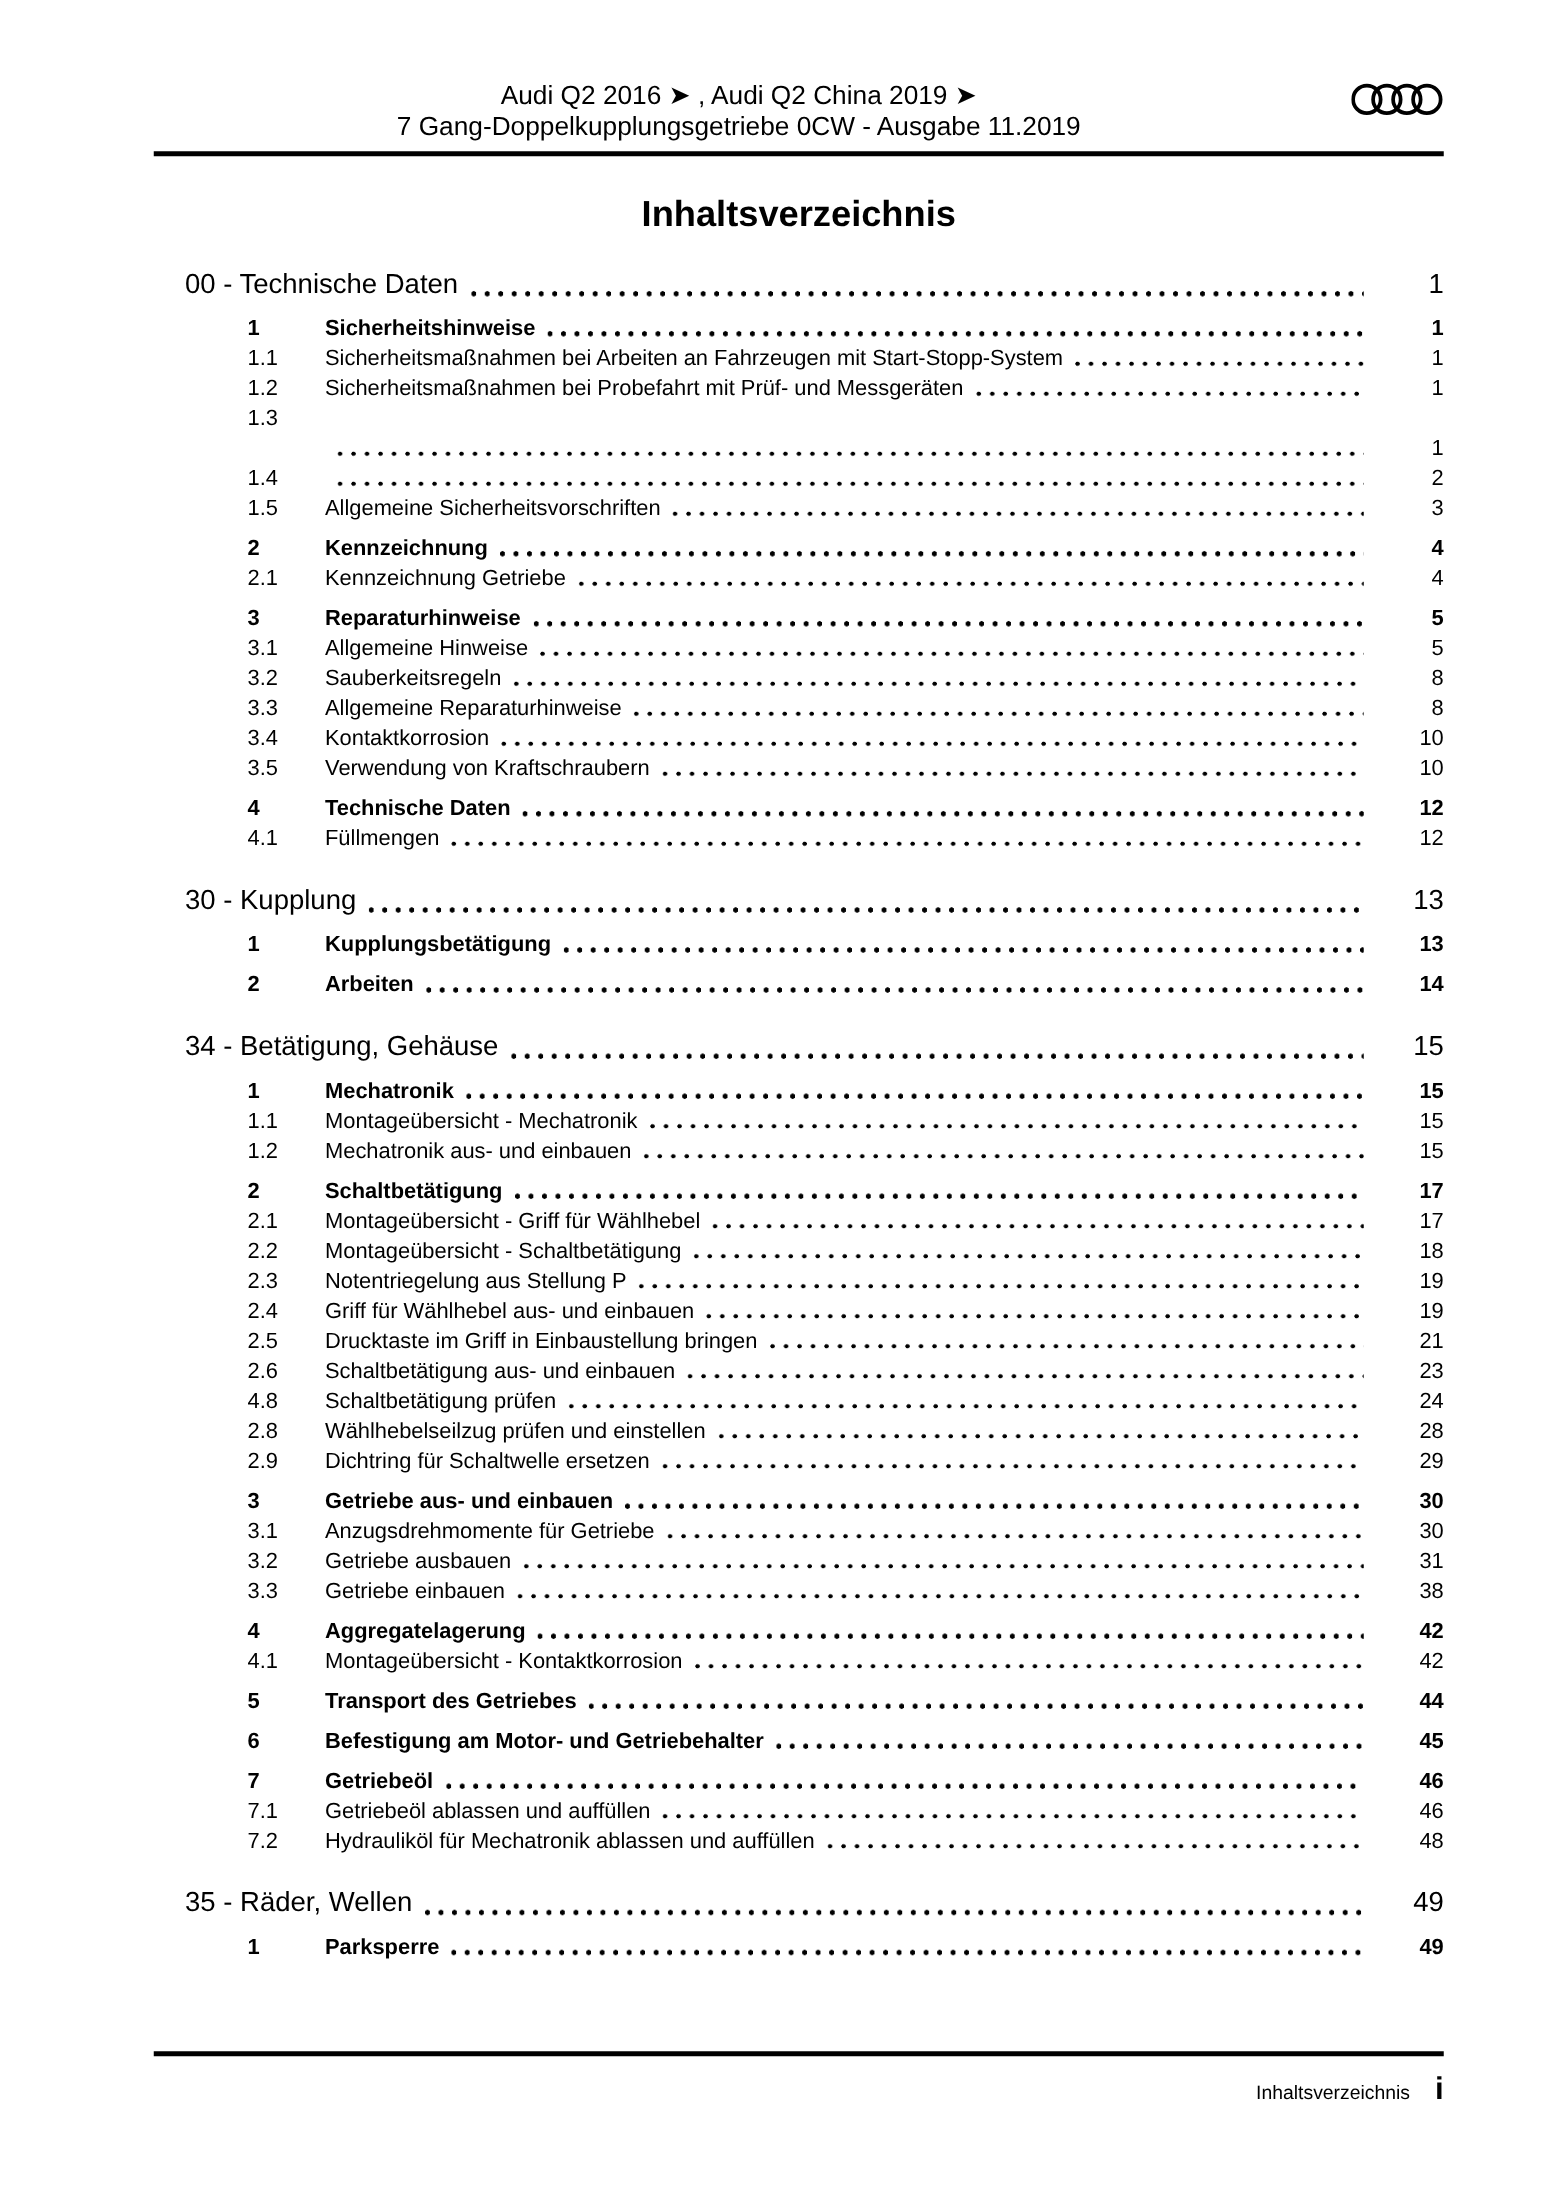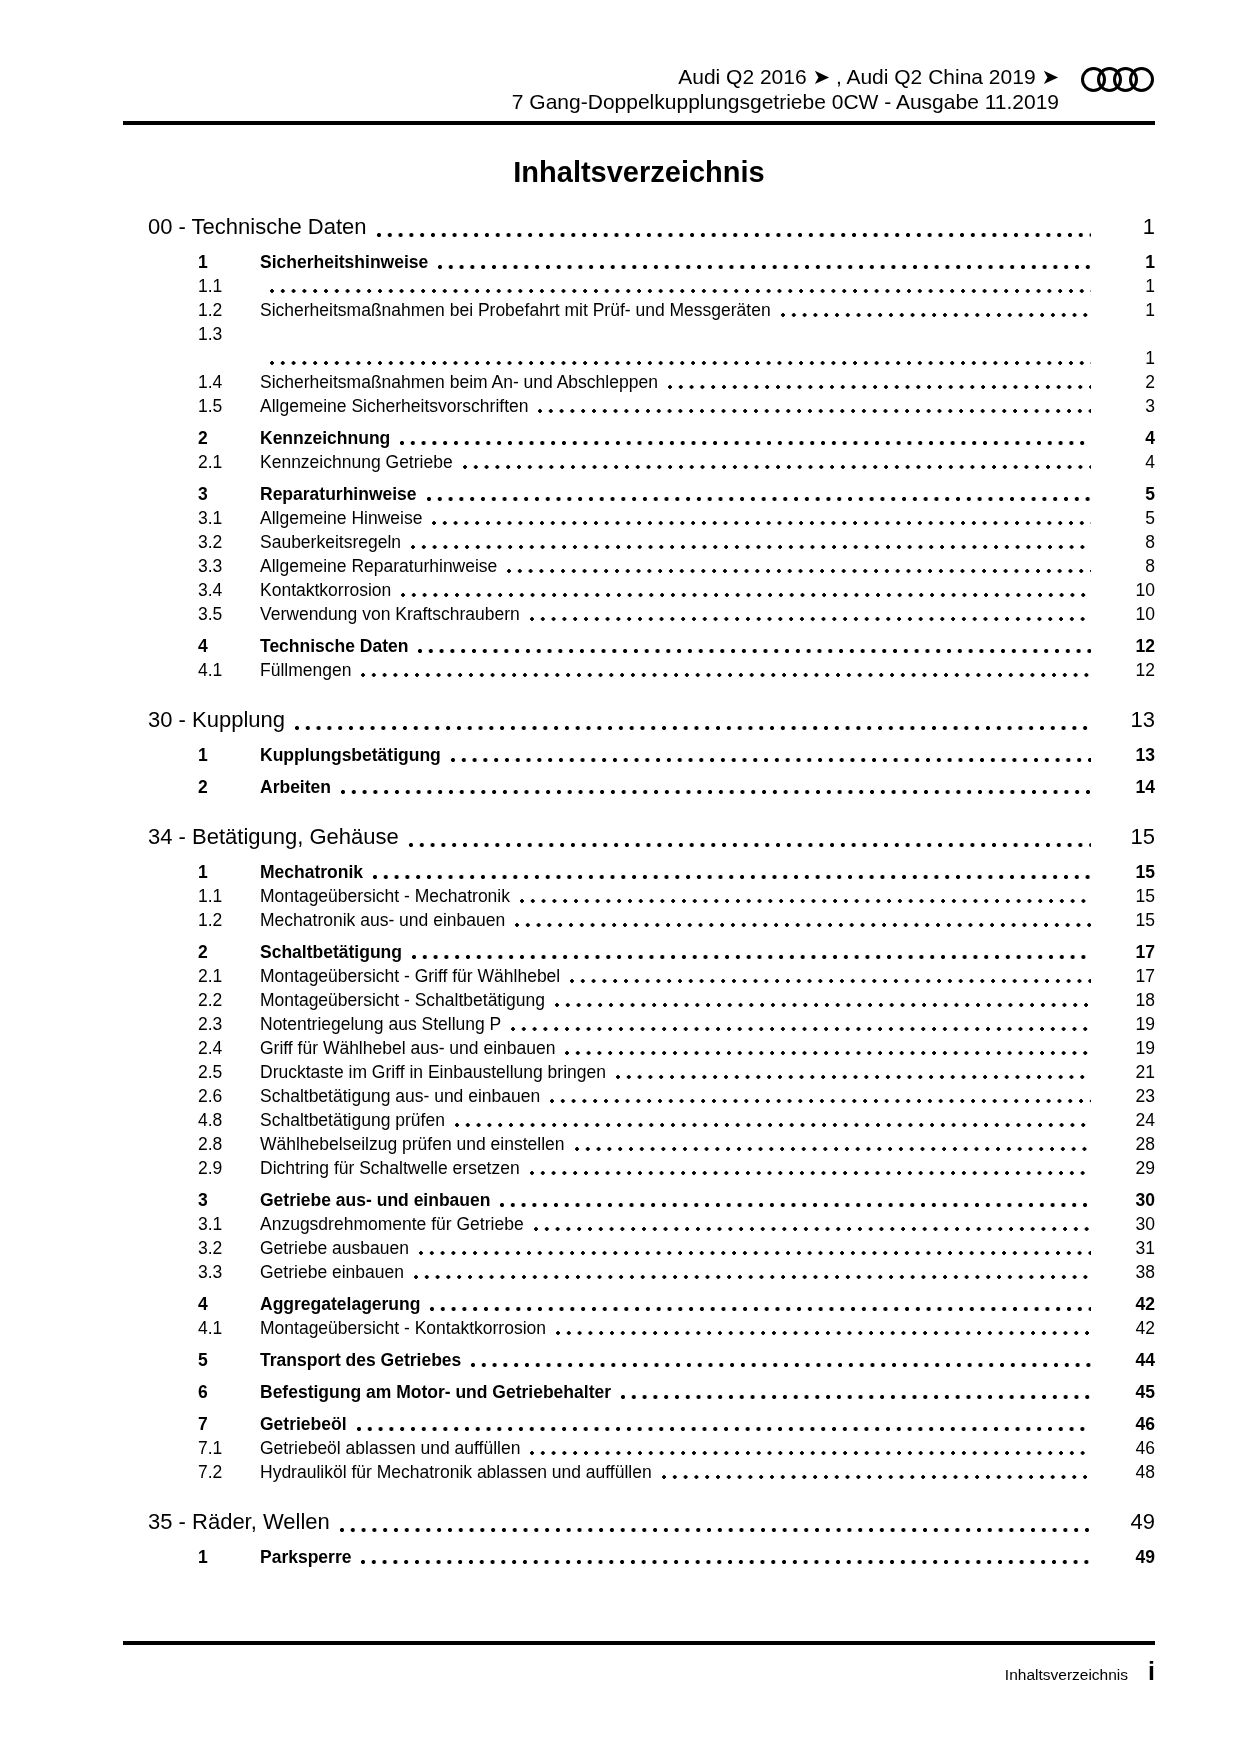--- a/index.html
+++ b/index.html
@@ -5,21 +5,21 @@
   html,body{margin:0;padding:0;background:#ffffff;}
   body{
     width:1240px;height:1754px;position:relative;overflow:hidden;
     font-family:"Liberation Sans",sans-serif;color:#000;
     -webkit-font-smoothing:antialiased;
   }
   .content{position:absolute;left:123px;width:1032px;top:0;}
 
   
   .header{padding-top:64px;position:relative;}
-  .hline{ text-align:right;font-size:21px;line-height:25px;padding-right:96px;white-space:nowrap;}
+  .hline{ text-align:center;font-size:21px;line-height:25px;padding-right:96px;white-space:nowrap;}
   .rings{position:absolute;right:0;top:66px;}
   .header-rule{margin-top:7px;border-top:4px solid #000;height:0;}
 
   
   .page-title{margin:30px 0 0 0;text-align:center;font-size:29px;font-weight:bold;line-height:34px;}
 
   
   #toc{margin-top:7px;}
   .section{margin-top:22px;}
   .row{display:flex;align-items:baseline;}
@@ -81,40 +81,40 @@
           <span class="page">1</span>
         </div>
         <div class="row entry bold chapter">
           <span class="num">1</span>
           <span class="etitle">Sicherheitshinweise</span>
           <span class="dots"></span>
           <span class="page">1</span>
         </div>
         <div class="row entry">
           <span class="num">1.1</span>
+          <span class="etitle">Sicherheitsmaßnahmen bei Arbeiten an Fahrzeugen mit Start-Stopp-System</span>
           <span class="dots"></span>
           <span class="page">1</span>
         </div>
         <div class="row entry">
           <span class="num">1.2</span>
           <span class="etitle">Sicherheitsmaßnahmen bei Probefahrt mit Prüf- und Messgeräten</span>
           <span class="dots"></span>
           <span class="page">1</span>
         </div>
         <div class="row entry">
           <span class="num">1.3</span>
         </div>
         <div class="row wrapline">
           <span class="windent"></span>
           <span class="dots"></span>
           <span class="page">1</span>
         </div>
         <div class="row entry">
           <span class="num">1.4</span>
-          <span class="etitle">Sicherheitsmaßnahmen beim An- und Abschleppen</span>
           <span class="dots"></span>
           <span class="page">2</span>
         </div>
         <div class="row entry">
           <span class="num">1.5</span>
           <span class="etitle">Allgemeine Sicherheitsvorschriften</span>
           <span class="dots"></span>
           <span class="page">3</span>
         </div>
         <div class="row entry bold chapter">

